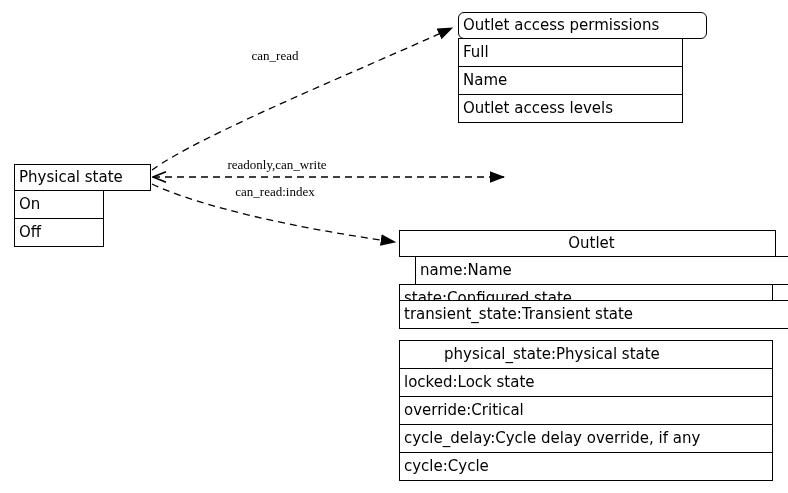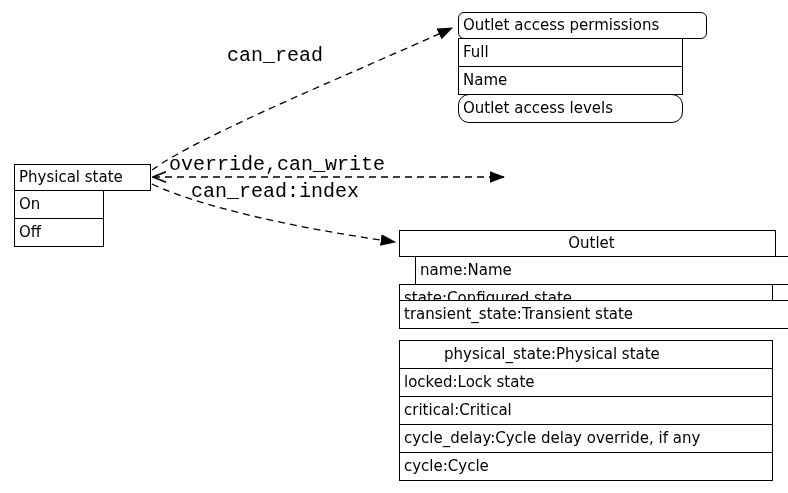--- a/index.html
+++ b/index.html
@@ -10,21 +10,21 @@
   }
   .edges { position:absolute; left:0; top:0; width:788px; height:493px; }
   .box {
     position:absolute; box-sizing:border-box; background:#ffffff;
     border:1px solid #000000; display:flex; align-items:center;
     padding-left:4px; font-size:15px; line-height:1; white-space:nowrap;
   }
   .box.center { justify-content:center; padding-left:8px; }
   .elabel {
     position:absolute; transform:translateX(-50%); white-space:nowrap;
-    font-family:Liberation Mono, monospace; font-size:20px; line-height:20px;
+    font-family:Liberation Serif, serif; font-size:13px; line-height:20px;
   }
 </style>
 </head>
 <body>
 
 <div class="canvas">
 
   <svg class="edges" width="788" height="493" viewBox="0 0 788 493" xmlns="http://www.w3.org/2000/svg">
     <defs>
       <marker id="arrowFilled" viewBox="0 0 12 9" refX="11" refY="4.5" markerWidth="12" markerHeight="9" orient="auto">
@@ -33,42 +33,42 @@
       <marker id="arrowVee" viewBox="0 0 12 10" refX="11" refY="5" markerWidth="12" markerHeight="10" orient="auto-start-reverse">
         <path d="M1,1 L11,5 L1,9" fill="none" stroke="#000000" stroke-width="1.3"></path>
       </marker>
     </defs>
     <path d="M152,170 C200,135 360,70 452,28" fill="none" stroke="#000000" stroke-width="1.3" stroke-dasharray="7 5" marker-end="url(#arrowFilled)"></path>
     <path d="M153,177 L504,177" fill="none" stroke="#000000" stroke-width="1.3" stroke-dasharray="7 5" marker-start="url(#arrowVee)" marker-end="url(#arrowFilled)"></path>
     <path d="M152,184 C200,207 300,229 395,242" fill="none" stroke="#000000" stroke-width="1.3" stroke-dasharray="7 5" marker-end="url(#arrowFilled)"></path>
   </svg>
 
   <div class="elabel" style="left:275px; top:46px;">can_read</div>
-  <div class="elabel" style="left:277px; top:155px;">override,can_write</div>
+  <div class="elabel" style="left:277px; top:155px;">readonly,can_write</div>
   <div class="elabel" style="left:275px; top:182px;">can_read:index</div>
 
   <div>
     <div class="box" style="left:14px; top:164px; width:137px; height:27px;">Physical state</div>
     <div class="box" style="left:14px; top:190px; width:90px; height:29px;">On</div>
     <div class="box" style="left:14px; top:218px; width:90px; height:29px;">Off</div>
   </div>
 
   <div>
     <div class="box" style="left:458px; top:12px; width:249px; height:27px;border-radius:6px;">Outlet access permissions</div>
     <div class="box" style="left:458px; top:38px; width:225px; height:29px;">Full</div>
     <div class="box" style="left:458px; top:66px; width:225px; height:29px;">Name</div>
-    <div class="box" style="left:458px; top:94px; width:225px; height:29px;border-radius:11px;">Outlet access levels</div>
+    <div class="box" style="left:458px; top:94px; width:225px; height:29px;">Outlet access levels</div>
   </div>
 
 
   <div>
     <div class="box center" style="left:399px; top:230px; width:377px; height:27px;">Outlet</div>
     <div class="box" style="left:415px; top:256px; width:374px; height:29px;">name:Name</div>
     <div class="box" style="left:399px; top:284px; width:374px; height:29px;">state:Configured state</div>
     <div class="box" style="left:399px; top:300px; width:404px; height:29px;">transient_state:Transient state</div>
     <div class="box" style="left:399px; top:340px; width:374px; height:29px;padding-left:44px;">physical_state:Physical state</div>
     <div class="box" style="left:399px; top:368px; width:374px; height:29px;">locked:Lock state</div>
-    <div class="box" style="left:399px; top:396px; width:374px; height:29px;">critical:Critical</div>
+    <div class="box" style="left:399px; top:396px; width:374px; height:29px;">override:Critical</div>
     <div class="box" style="left:399px; top:424px; width:374px; height:29px;">cycle_delay:Cycle delay override, if any</div>
     <div class="box" style="left:399px; top:452px; width:374px; height:29px;">cycle:Cycle</div>
   </div>
 
 </div>
 
 </body></html>

